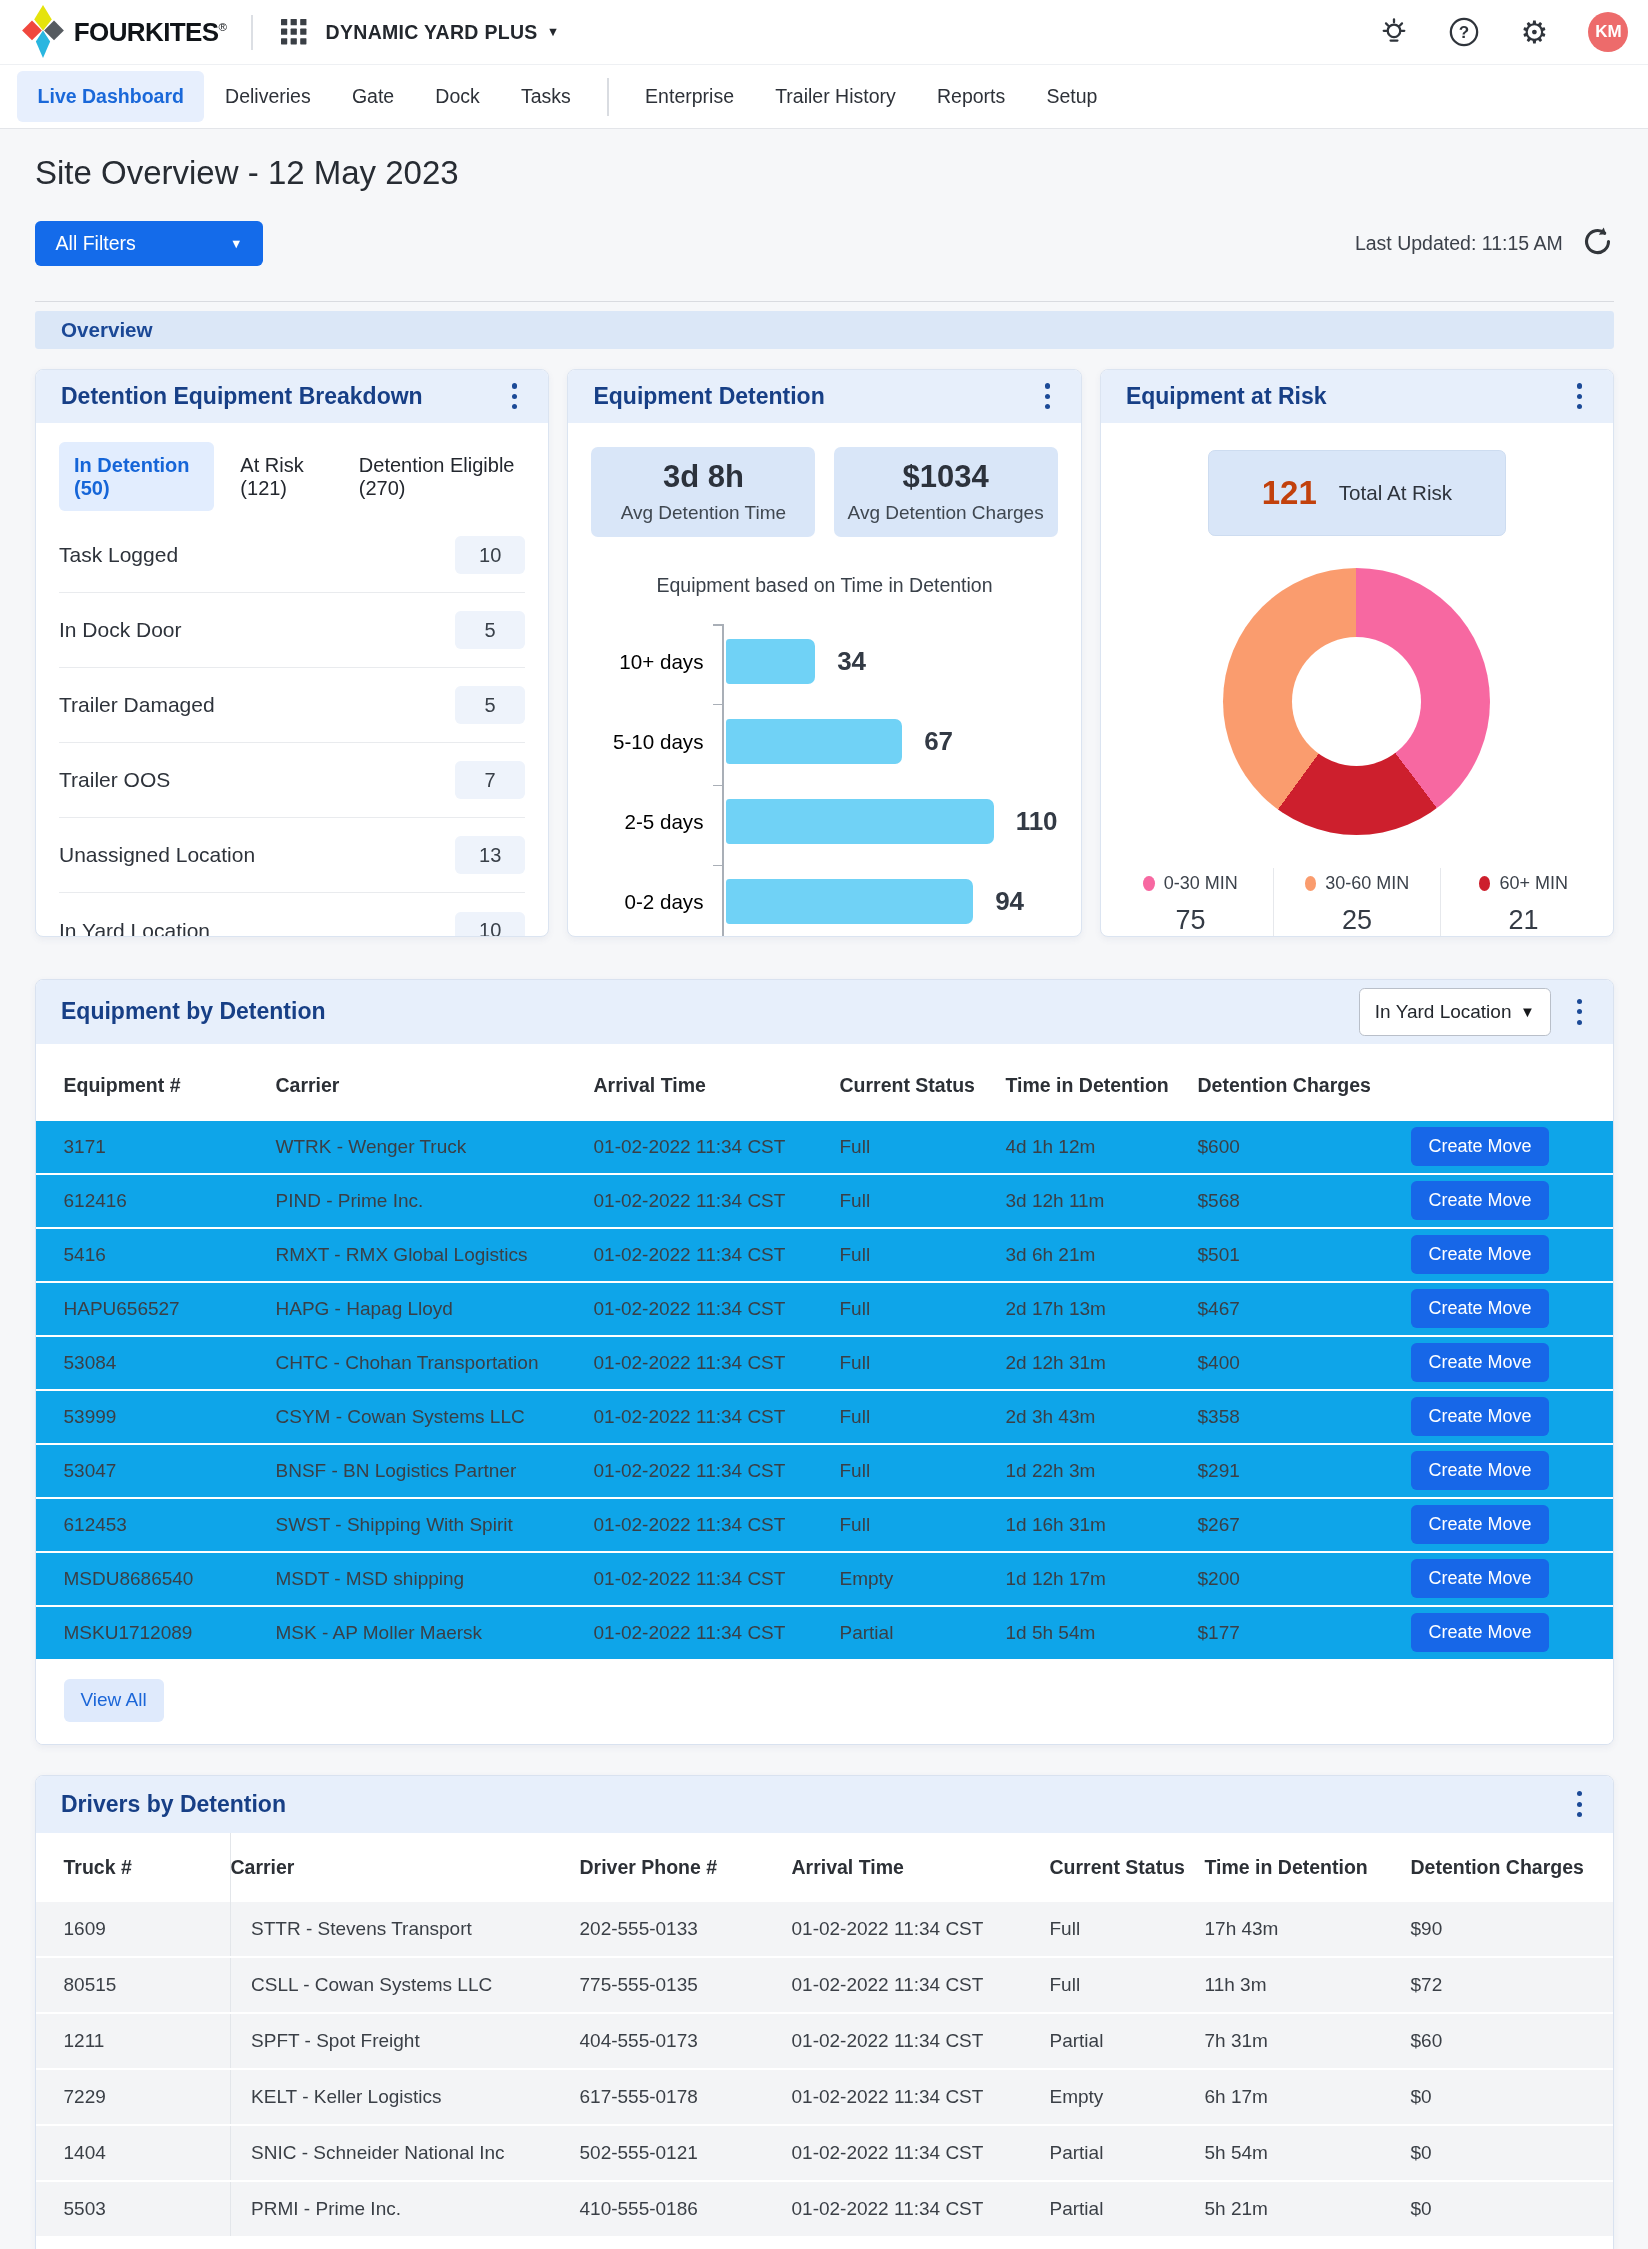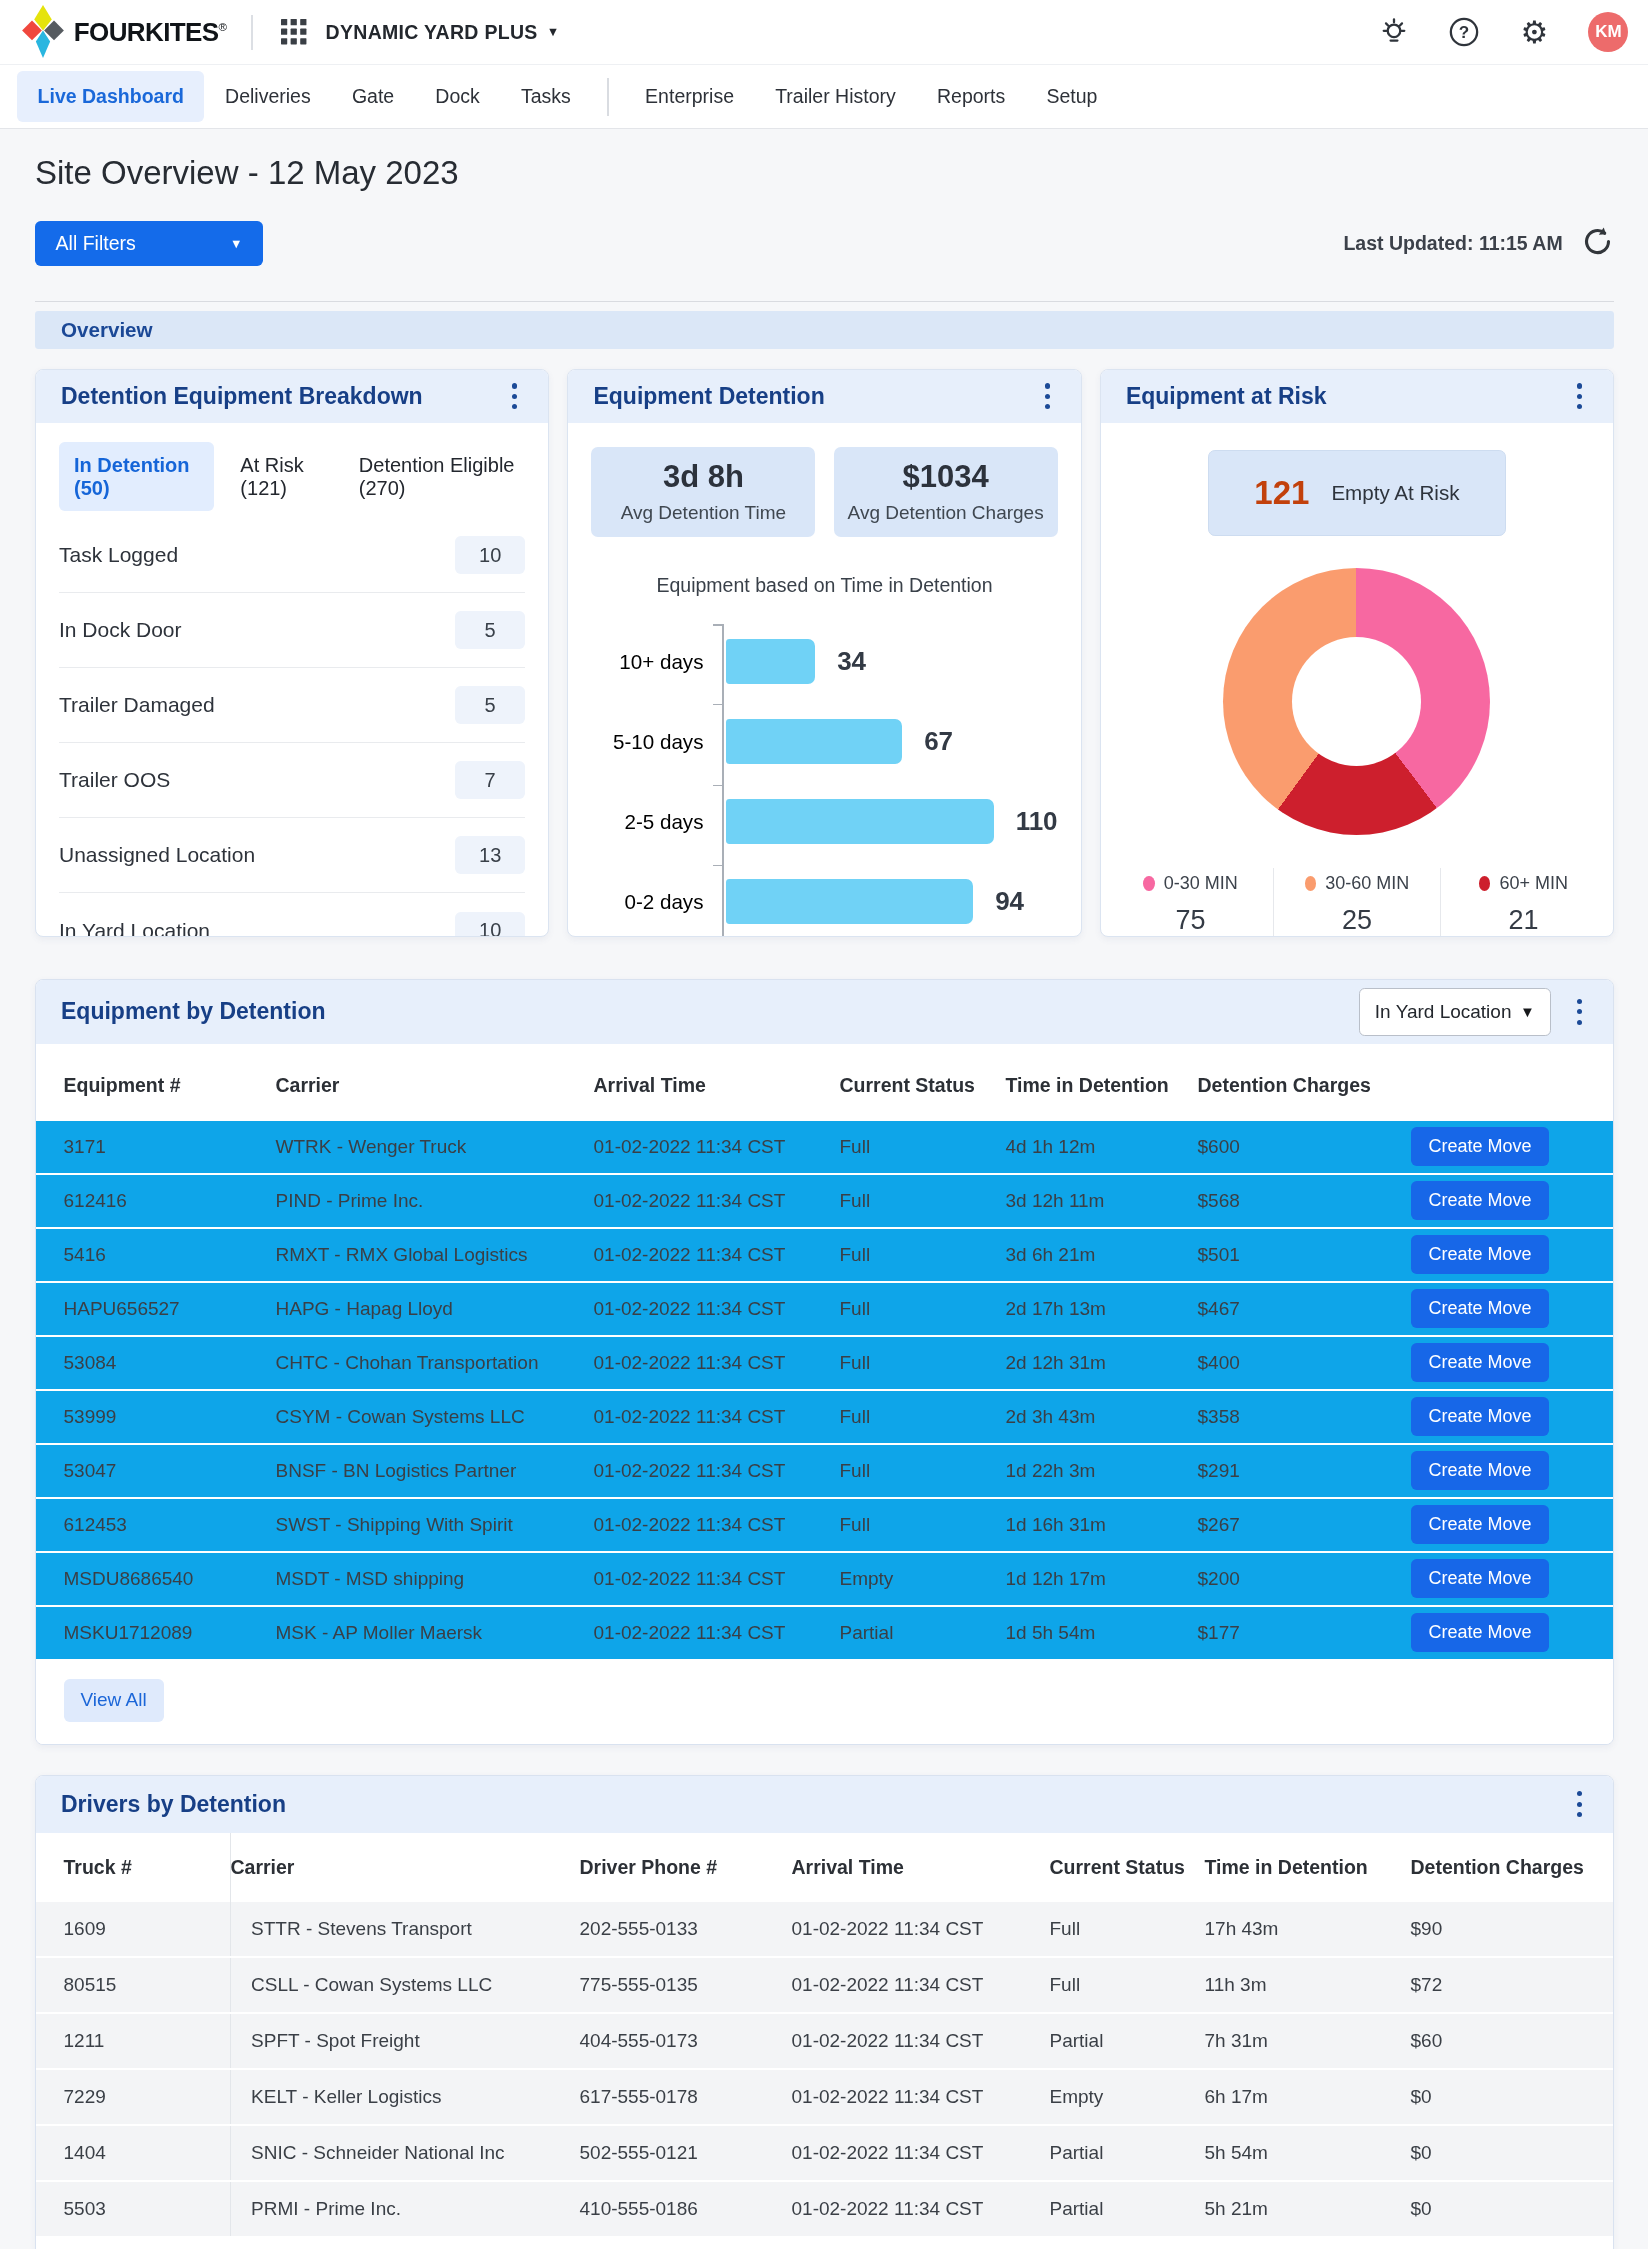--- a/index.html
+++ b/index.html
@@ -23,21 +23,21 @@
   .navbar{height:65px;background:#fff;border-top:0.6px solid #eef0f3;border-bottom:1.1px solid #e3e5e9;display:flex;align-items:center;padding:0 17px;}
   .nav-tab{font-size:19.5px;color:#2d3138;padding:13.7px 20.6px;border-radius:5.7px;white-space:nowrap;}
   .nav-tab.active{background:#e7effd;color:#1a68d9;font-weight:700;}
   .nav-divider{width:1.1px;height:38px;background:#d9dce1;margin:0 16px;}
 
   .content{padding:0 35px;}
   .page-title{font-size:33px;font-weight:500;color:#272c33;padding-top:25px;}
   .filters-row{display:flex;align-items:center;margin-top:29px;}
   .all-filters{width:228px;height:45px;background:#146bea;border:none;border-radius:5.7px;color:#fff;font-size:19.5px;display:flex;align-items:center;justify-content:space-between;padding:0 20.6px;font-family:inherit;cursor:pointer;}
   .all-filters .caret{color:#fff;}
-  .last-updated{margin-left:auto;display:flex;align-items:center;gap:18.3px;font-size:19.5px;color:#3c414a;font-weight:bold;}
+  .last-updated{margin-left:auto;display:flex;align-items:center;gap:18.3px;font-size:19.5px;color:#3c414a;}
   .hr{height:1.1px;background:#d9dbe0;margin-top:35px;}
   .overview-band{margin-top:9.2px;background:#dbe7f7;border-radius:3.4px;height:38px;display:flex;align-items:center;padding:0 26px;font-size:20.6px;font-weight:700;color:#1b4896;}
 
   
   .cards{display:flex;gap:18.3px;margin-top:19.5px;}
   .card{flex:1;background:#fff;border:1.1px solid #dbe4f1;border-radius:8px;overflow:hidden;box-shadow:0 2.3px 6.9px rgba(80,100,140,.07);height:568px;}
   .card-header{background:#e7effb;height:53px;display:flex;align-items:center;justify-content:space-between;padding:0 25px;}
   .card-title{font-size:23px;font-weight:700;color:#173f86;}
   .kebab{display:flex;flex-direction:column;gap:5.2px;padding:5.7px;cursor:pointer;}
   .kebab i{width:5.2px;height:5.2px;border-radius:50%;background:#1c4a97;}
@@ -297,21 +297,21 @@
       <div class="card-header">
         <span class="card-title">Equipment at Risk</span>
         <span class="kebab">
             <i></i>
             <i></i>
             <i></i>
           </span>
       </div>
       <div class="risk-stat">
         <span class="risk-num">121</span>
-        <span class="risk-label">Empty At Risk</span>
+        <span class="risk-label">Total At Risk</span>
       </div>
       <div class="donut"></div>
       <div class="risk-legend">
         <div class="leg-col">
           <span class="leg-head">
               <i class="leg-dot dot-pink"></i>
               <span>0-30 MIN</span>
             </span>
           <span class="leg-val">75</span>
         </div>

